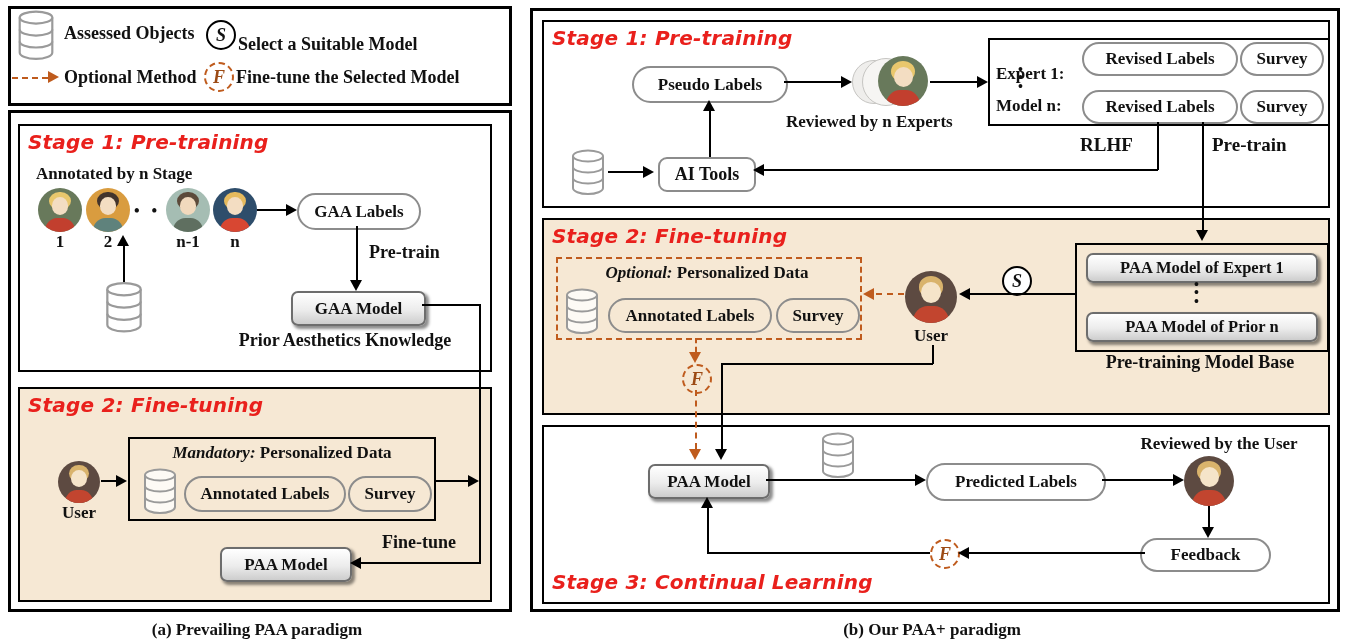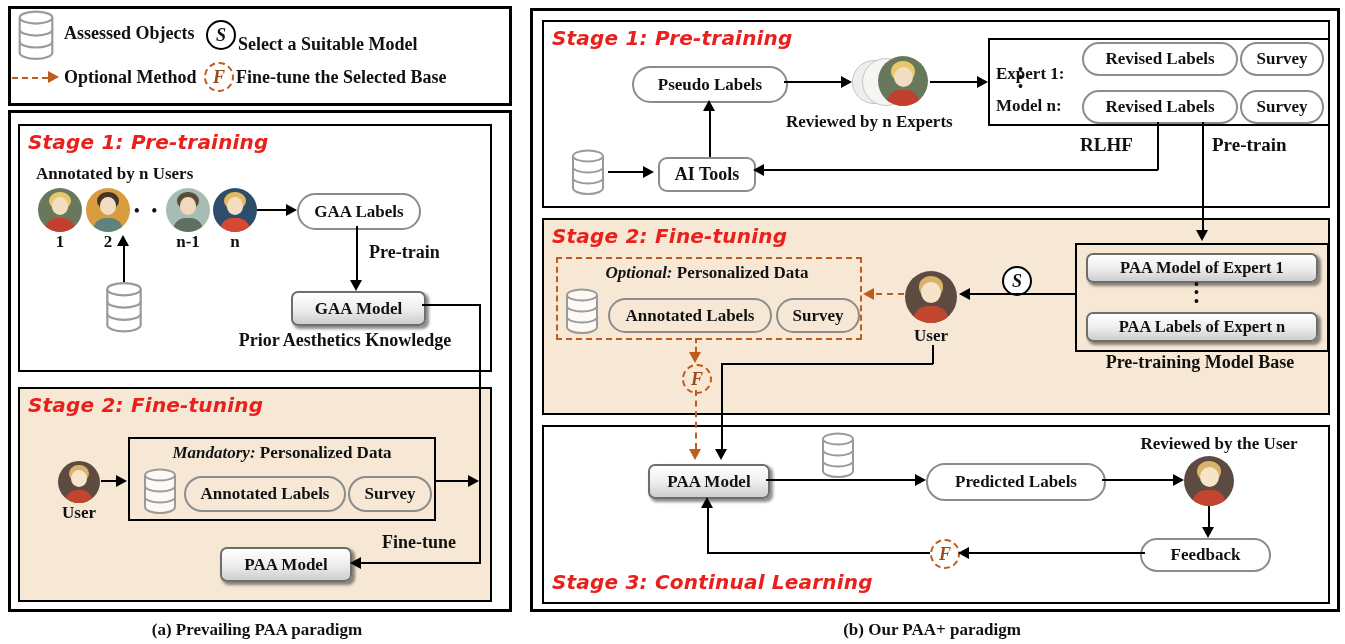--- a/index.html
+++ b/index.html
@@ -86,29 +86,29 @@
         <ellipse cx="18" cy="7" rx="15" ry="5.5" fill="#fff" stroke="#9a9a9a" stroke-width="2"></ellipse>
       </svg>
     </div>
     <div class="lbl big" style="left:64px;top:23px;">Assessed Objects</div>
     <div class="scircle" style="left:206px;top:20px;">S</div>
     <div class="lbl big" style="left:238px;top:23px;margin-top:11px;">Select a Suitable Model</div>
     <div class="dhl" style="left:12px;top:77px;width:36px;"></div>
     <div class="ah ah-r o-r" style="left:48px;top:71px;"></div>
     <div class="lbl big" style="left:64px;top:67px;">Optional Method</div>
     <div class="fcircle" style="left:204px;top:62px;background:#fff;">F</div>
-    <div class="lbl big" style="left:236px;top:67px;">Fine-tune the Selected Base</div>
+    <div class="lbl big" style="left:236px;top:67px;">Fine-tune the Selected Model</div>
   </div>
 
   <div>
     <div class="box" style="left:8px;top:110px;width:498px;height:496px;"></div>
 
     <div class="ibox" style="left:18px;top:124px;width:470px;height:244px;"></div>
     <div class="stage-title" style="left:28px;top:130px;">Stage 1: Pre-training</div>
-    <div class="lbl" style="left:36px;top:164px;">Annotated by n Users</div>
+    <div class="lbl" style="left:36px;top:164px;">Annotated by n Stage</div>
 
     <div class="avatar av-green" style="left:38px;top:188px;width:44px;height:44px;">
         <span class="hair"></span>
         <span class="face"></span>
         <span class="body"></span>
       </div>
     <div class="avatar av-orange" style="left:86px;top:188px;width:44px;height:44px;">
         <span class="hair"></span>
         <span class="face"></span>
         <span class="body"></span>
@@ -235,21 +235,21 @@
       </div>
     <div class="lbl lbl-c" style="left:892px;top:326px;width:78px;">User</div>
     <div class="scircle" style="left:1002px;top:266px;">S</div>
 
     <div class="ibox beige" style="left:1075px;top:243px;width:250px;height:105px;"></div>
     <div class="btn3d" style="left:1086px;top:253px;width:228px;height:26px;font-size:16.5px;">PAA Model of Expert 1</div>
     <div class="vdots" style="left:1194px;top:281px;">•
 •
 •</div>
 
-    <div class="btn3d" style="left:1086px;top:312px;width:228px;height:26px;font-size:16.5px;">PAA Labels of Expert n</div>
+    <div class="btn3d" style="left:1086px;top:312px;width:228px;height:26px;font-size:16.5px;">PAA Model of Prior n</div>
     <div class="lbl lbl-c big" style="left:1060px;top:352px;width:280px;">Pre-training Model Base</div>
 
     <div class="fcircle" style="left:682px;top:364px;">F</div>
 
     <div class="ibox" style="left:542px;top:425px;width:784px;height:175px;"></div>
     <div class="btn3d" style="left:648px;top:464px;width:118px;height:31px;">PAA Model</div>
     <div class="abs" style="left:820px;top:431px;">
       <svg width="36" height="48" viewBox="0 0 36 46">
         <path d="M3 7 V39 c0 3.3 6.7 6 15 6 s15-2.7 15-6 V7" fill="#fff" stroke="#9a9a9a" stroke-width="2"></path>
         <path d="M3 18 c0 3 6.7 5.5 15 5.5 s15-2.5 15-5.5" fill="none" stroke="#9a9a9a" stroke-width="2"></path>

